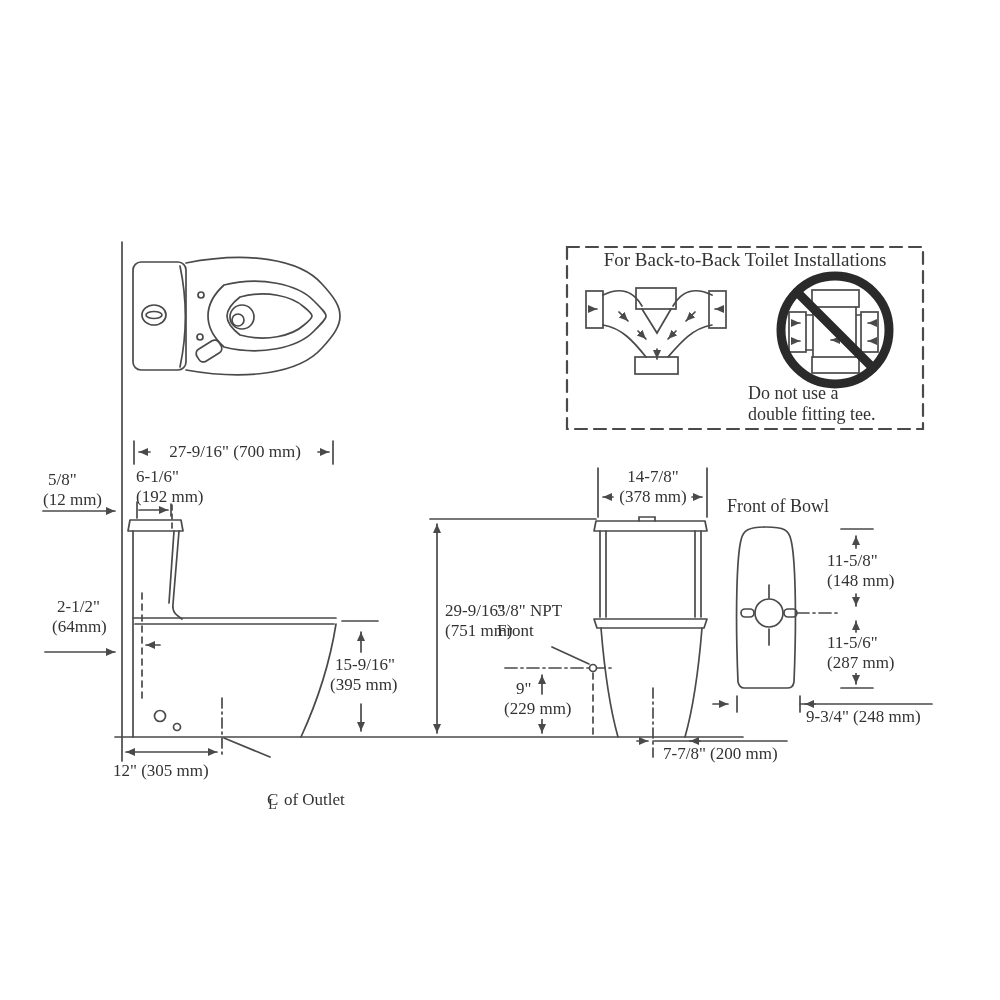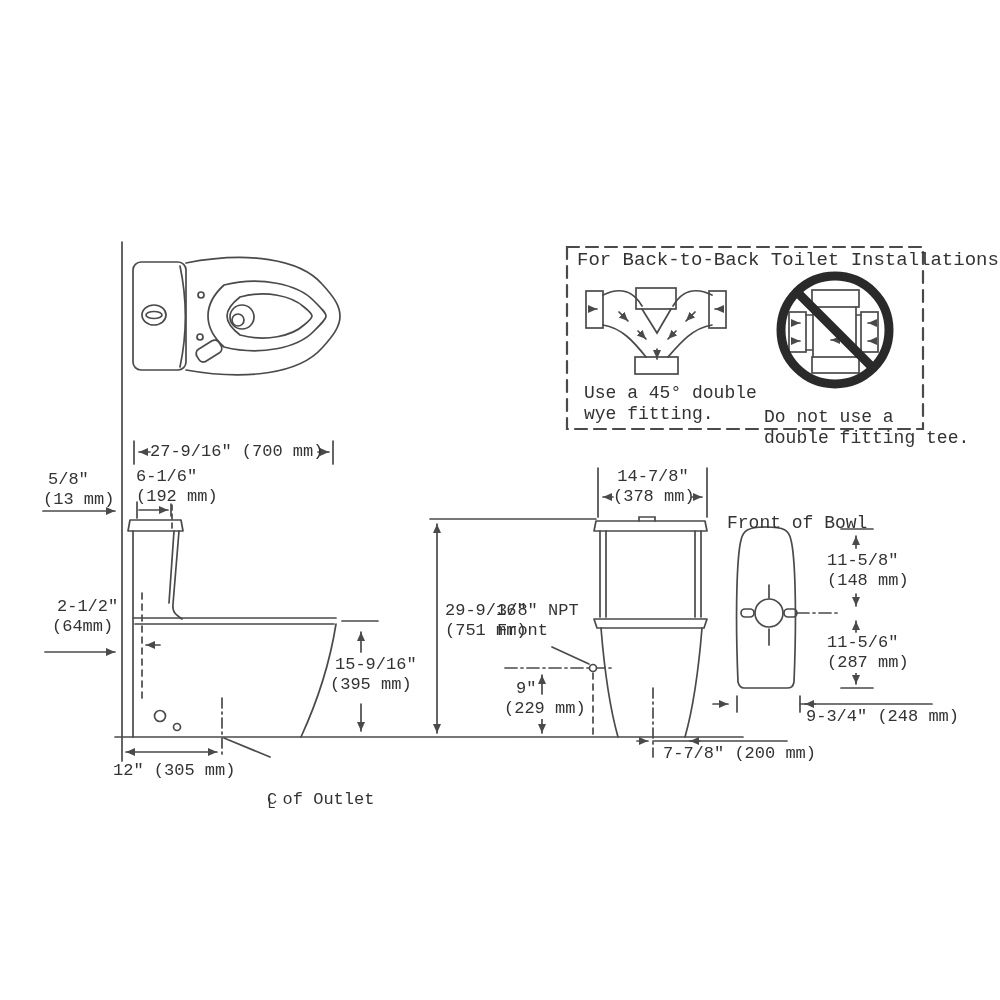--- a/index.html
+++ b/index.html
@@ -1,17 +1,17 @@
 <!DOCTYPE html>
 <html><head>
 <meta charset="utf-8">
 <style>
   html,body{margin:0;padding:0;background:#ffffff;}
   #stage{position:relative;width:1000px;height:1000px;background:#ffffff;overflow:hidden;
-         font-family:Liberation Mono, monospace;}
+         font-family:Liberation Serif, serif;}
   svg{position:absolute;left:0;top:0;}
   .lbl{position:absolute;font-size:17px;line-height:1.18;color:#333;white-space:nowrap;}
   .lbl.center{text-align:center;}
   .lbl.bgw{background:#fff;}
   .note-title{font-size:19px;}
   .caption{font-size:18px;line-height:1.15;}
   .front-lbl{font-size:18px;}
   .ind5{margin-left:5px;}
   .cl-l{display:inline-block;margin-left:-10px;position:relative;top:4px;font-size:14px;}
   .outlet-of{margin-left:7px;}
@@ -166,35 +166,31 @@
       <path d="M713,704 H728" marker-end="url(#ah)"></path>
       <path d="M737,696 V712 M800,696 V712"></path>
       <path d="M800,704 H932"></path>
       <path d="M815,704 L805,704" marker-end="url(#ah)"></path>
     </g>
   </g>
 </svg>
 
 <div class="lbl note-title center" style="left:577px;top:249px;width:336px;">For Back-to-Back Toilet Installations</div>
 
-<div class="lbl caption" style="left:584px;top:383px;">
-  <div>Use a 45° double</div>
-  <div>wye fitting.</div>
-</div>
-
-<div class="lbl caption" style="left:764px;top:383px;margin-top:24px;">
+
+<div class="lbl caption" style="left:748px;top:383px;">
   <div>Do not use a</div>
   <div>double fitting tee.</div>
 </div>
 
 <div class="lbl center" style="left:150px;top:442px;width:170px;">27-9/16" (700 mm)</div>
 
 <div class="lbl" style="left:43px;top:470px;">
   <div class="ind5">5/8"</div>
-  <div>(13 mm)</div>
+  <div>(12 mm)</div>
 </div>
 
 <div class="lbl" style="left:136px;top:467px;">
   <div>6-1/6"</div>
   <div>(192 mm)</div>
 </div>
 
 <div class="lbl" style="left:52px;top:597px;">
   <div class="ind5">2-1/2"</div>
   <div>(64mm)</div>
@@ -220,21 +216,21 @@
   <div>3/8" NPT</div>
   <div>Front</div>
 </div>
 
 <div class="lbl bgw" style="left:516px;top:679px;">9"</div>
 <div class="lbl bgw" style="left:504px;top:699px;">(229 mm)</div>
 
 <div class="lbl center" style="left:598px;top:467px;width:110px;">14-7/8"</div>
 <div class="lbl center" style="left:613px;top:487px;width:80px;">(378 mm)</div>
 
-<div class="lbl front-lbl" style="left:727px;top:496px;margin-top:17px;">Front of Bowl</div>
+<div class="lbl front-lbl" style="left:727px;top:496px;">Front of Bowl</div>
 
 <div class="lbl bgw" style="left:827px;top:551px;">
   <div>11-5/8"</div>
   <div>(148 mm)</div>
 </div>
 
 <div class="lbl bgw" style="left:827px;top:633px;">
   <div>11-5/6"</div>
   <div>(287 mm)</div>
 </div>

